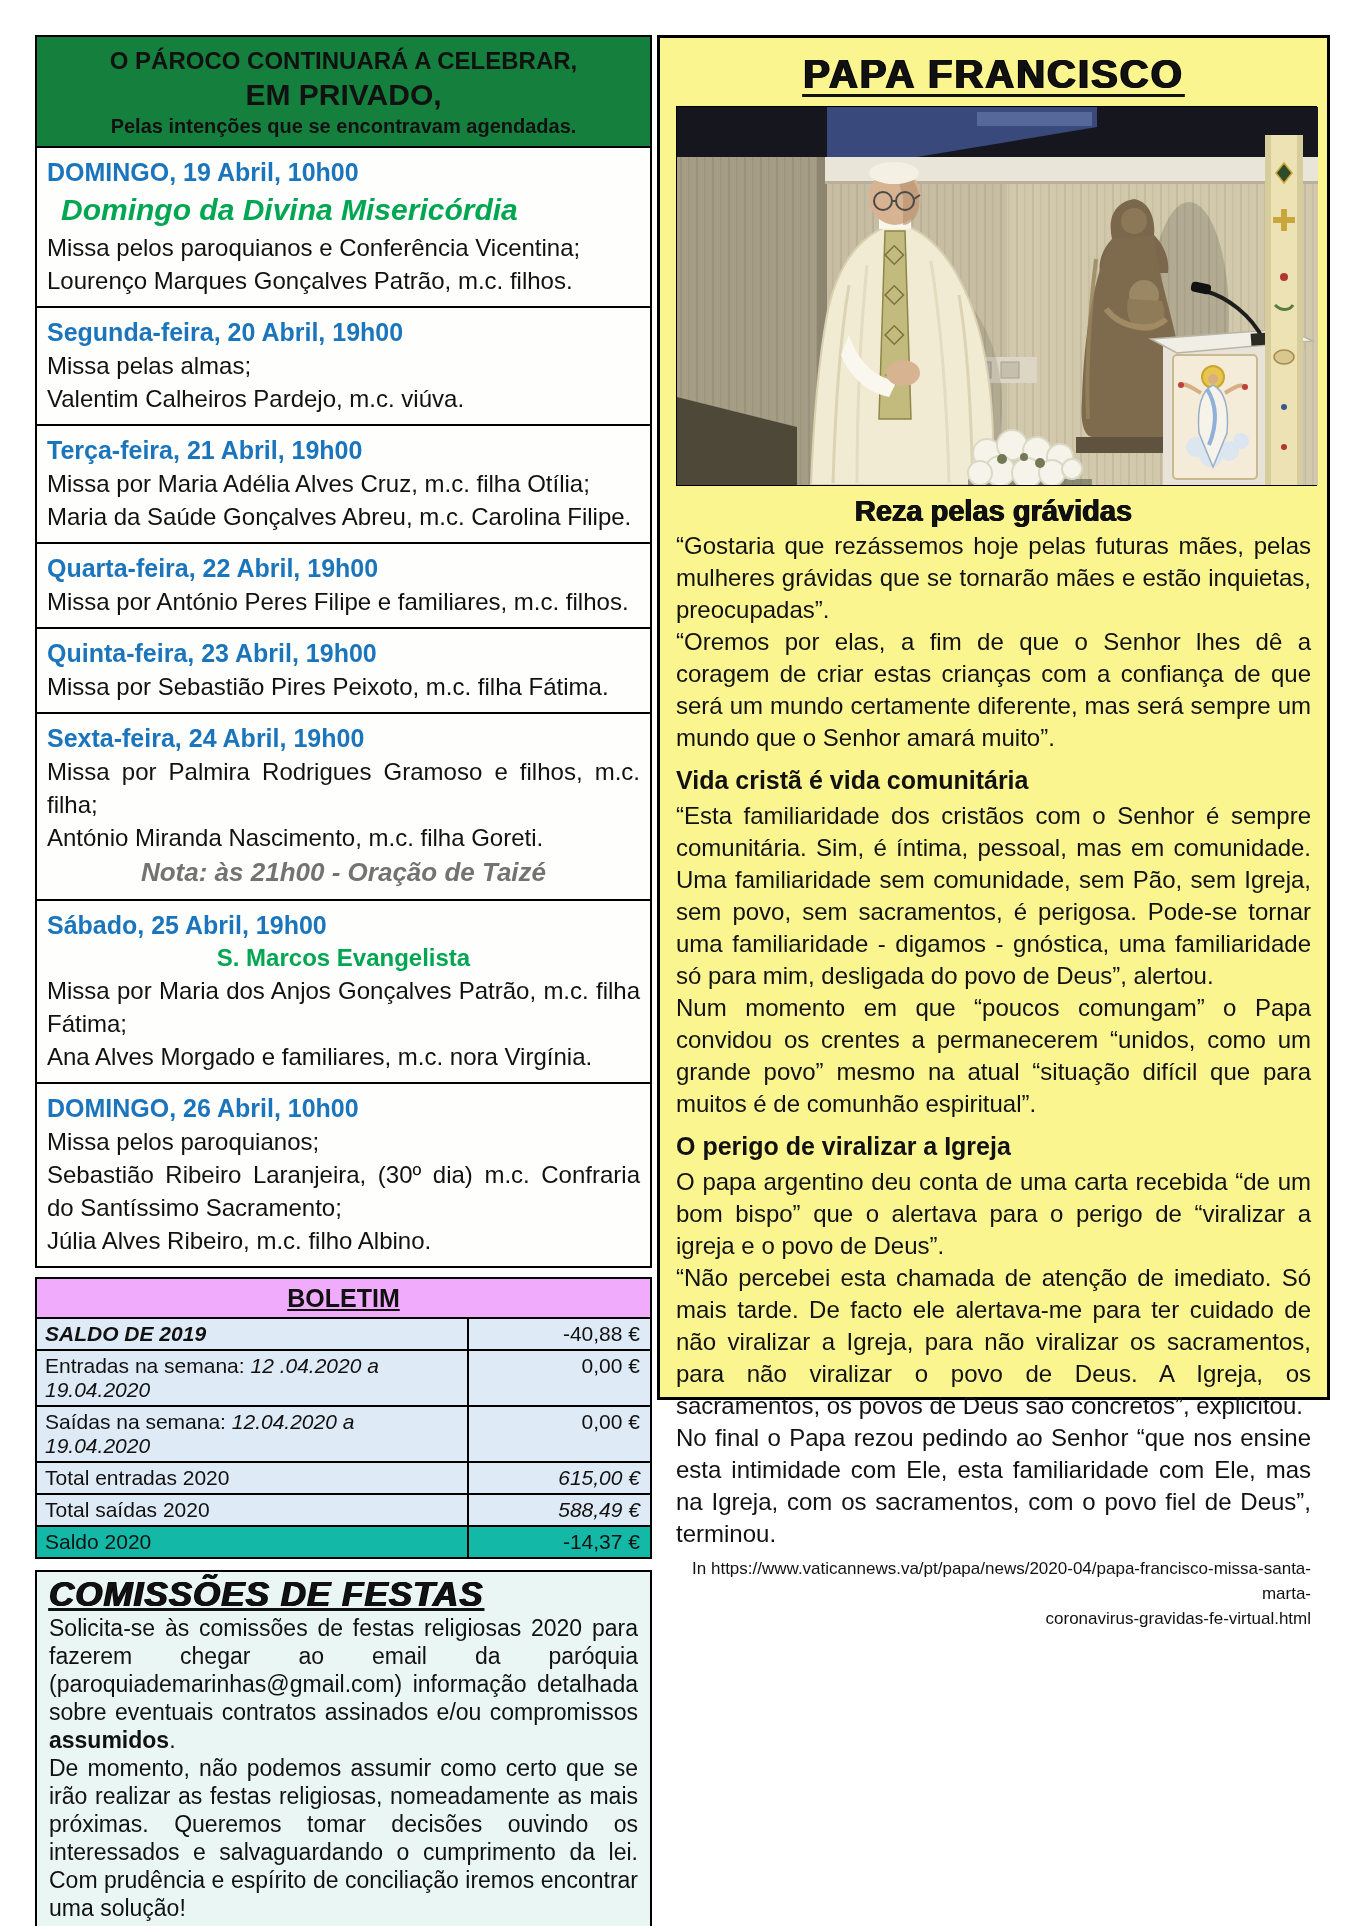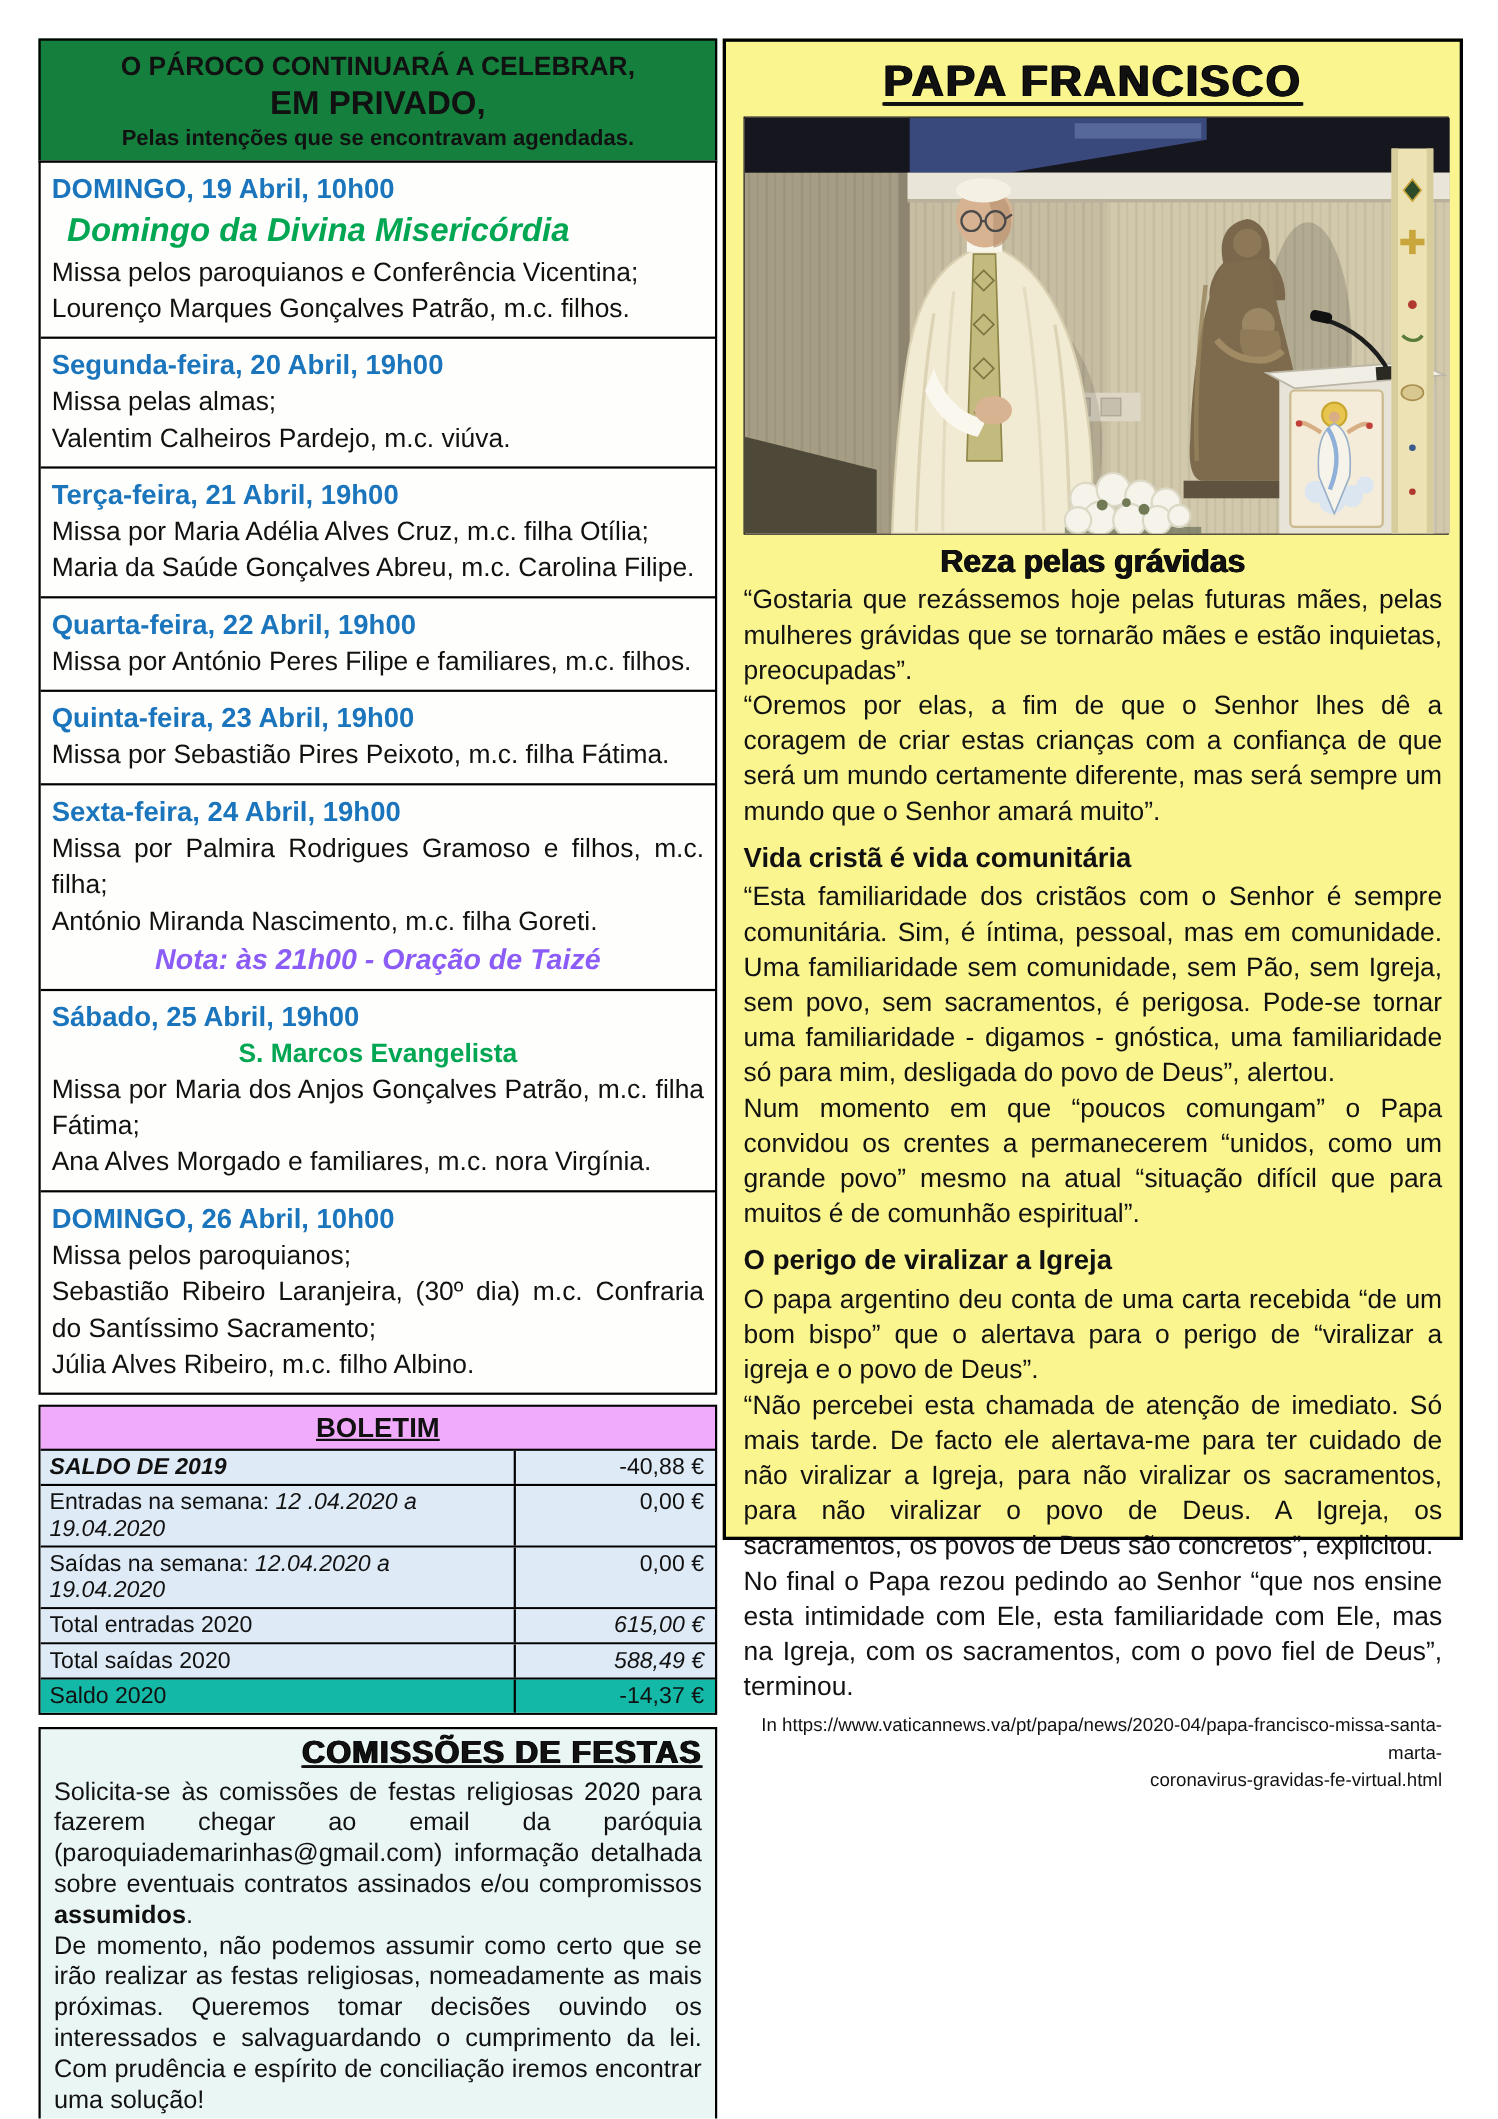--- a/index.html
+++ b/index.html
@@ -19,38 +19,38 @@
   }
   .notice .n1 { font-size:24px; font-weight:bold; line-height:31px; }
   .notice .n2 { font-size:30px; font-weight:bold; line-height:37px; }
   .notice .n3 { font-size:20px; font-weight:bold; line-height:27px; }
   .schedule { margin-top:-2px; background:#FEFEFC; }
   .sched { padding:7px 10px 9px; border-bottom:2px solid #000; }
   .sched:last-child { border-bottom:none; }
   .day   { color:#1B75BC; font-weight:bold; font-size:25px; line-height:34px; }
   .line  { font-size:24px; line-height:33px; text-align:justify; }
   .special { color:#00A651; font-weight:bold; font-style:italic; font-size:30px; line-height:42px; padding-left:14px; }
-  .note  { color:#8b5cf6; font-weight:bold; font-style:italic; font-size:26px; line-height:36px; text-align:center; }
+  .note  { color:#737373; font-weight:bold; font-style:italic; font-size:26px; line-height:36px; text-align:center; }
   .saint { color:#00A651; font-weight:bold; font-size:24px; line-height:32px; text-align:center; }
   
   .boletim { margin-top:9px; border:2px solid #000; }
   .b-title { background:#f0abfc; text-align:center; font-weight:bold; font-size:25px; line-height:30px;
              text-decoration:underline; padding:4px 0; border-bottom:2px solid #000; }
   .b-row { display:grid; grid-template-columns:1fr 183px; background:#DEEAF6; border-bottom:2px solid #000; }
   .b-row:last-child { border-bottom:none; background:#14b8a6; }
   .b-label { padding:3px 8px; font-size:21px; line-height:24px; }
   .b-value { padding:3px 10px; font-size:21px; line-height:24px; text-align:right; border-left:2px solid #000; }
   .r0 .b-label { font-weight:bold; font-style:italic; }
   .r0 .b-value, .r5 .b-value, .r5 .b-label { font-weight:normal; }
   .r1 .b-dates, .r2 .b-dates { font-style:italic; }
   .r3 .b-value, .r4 .b-value { font-style:italic; }
   
   .comissoes { margin-top:11px; background:#EAF6F4; padding:5px 12px 9px; }
-  .c-title { text-align:right; font-size:29px; line-height:34px; font-weight:bold; letter-spacing:1px;
-             text-decoration:underline; text-shadow:0.8px 0 #000, -0.8px 0 #000; margin-bottom:3px; }
+  .c-title { text-align:left; font-size:35px; line-height:34px; font-weight:bold; letter-spacing:1px;
+             text-decoration:underline; text-shadow:0.8px 0 #000, -0.8px 0 #000; margin-bottom:3px;font-style:italic; }
   .c-p { font-size:23px; line-height:28px; text-align:justify; }
   .c-bold { font-weight:bold; }
   
   .right-col {
     position:absolute; left:657px; top:35px; width:673px; height:1365px;
     background:#FAF58F; border:3px solid #000; padding:6px 16px 10px;
   }
   .papa-title { text-align:center; font-size:40px; line-height:48px; font-weight:bold; letter-spacing:2px;
                 margin:6px 0 8px; text-shadow:1px 0 #000, -1px 0 #000; }
   .papa-title span { text-decoration:underline; text-decoration-thickness:3px; text-underline-offset:6px; }

